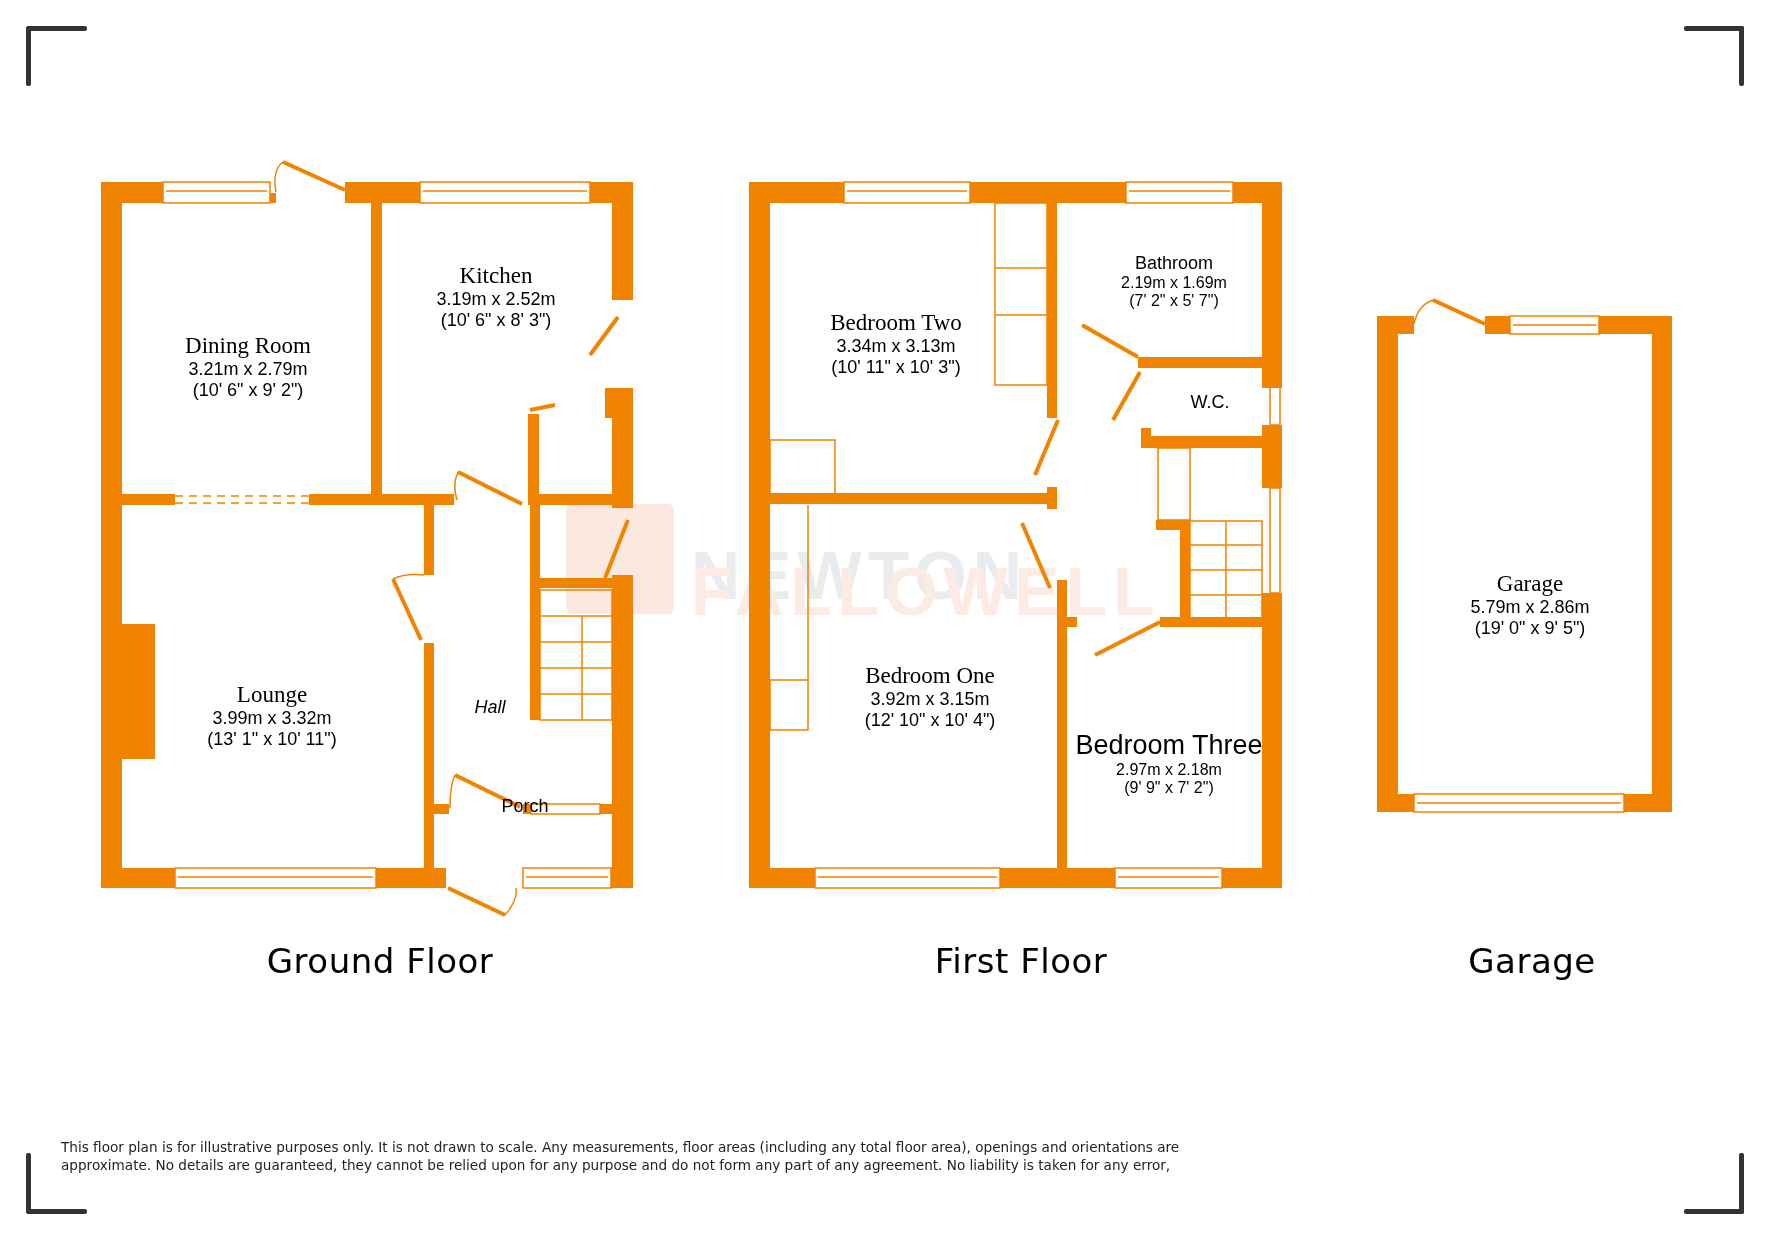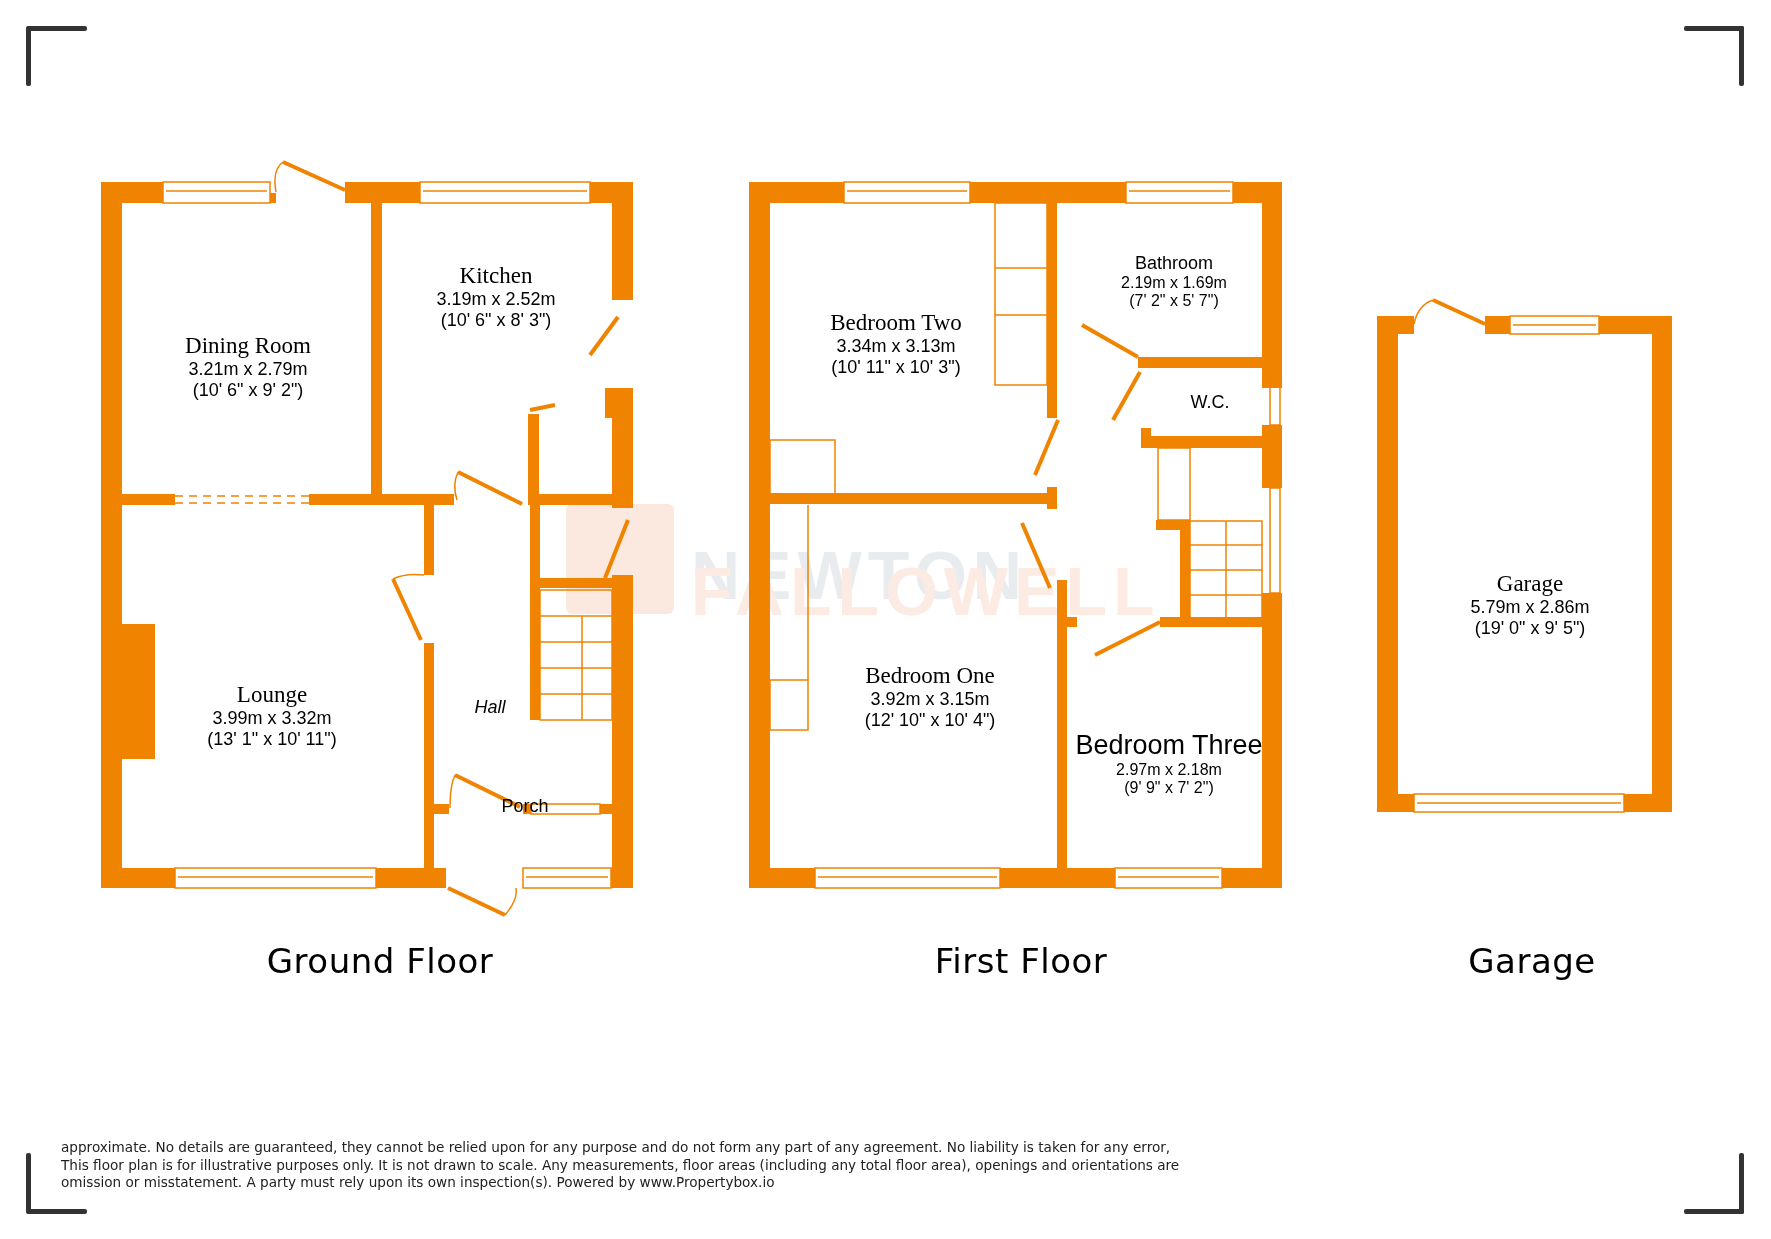--- a/index.html
+++ b/index.html
@@ -249,16 +249,15 @@
   <span class="name">Garage</span>
   <span class="dim">5.79m x 2.86m</span>
   <span class="dim">(19' 0" x 9' 5")</span>
 </div>
 
 <div class="floor-label" style="left:380px;top:941px;">Ground Floor</div>
 <div class="floor-label" style="left:1021px;top:941px;">First Floor</div>
 <div class="floor-label" style="left:1532px;top:941px;">Garage</div>
 
 <div class="disclaimer">
+  <div>This floor plan is for illustrative purposes only. It is not drawn to scale. Any measurements, floor areas (including any total floor area), openings and orientations are</div>
   <div>approximate. No details are guaranteed, they cannot be relied upon for any purpose and do not form any part of any agreement. No liability is taken for any error,</div>
-  <div>This floor plan is for illustrative purposes only. It is not drawn to scale. Any measurements, floor areas (including any total floor area), openings and orientations are</div>
-  <div>omission or misstatement. A party must rely upon its own inspection(s). Powered by www.Propertybox.io</div>
 </div>
 
 </body></html>

